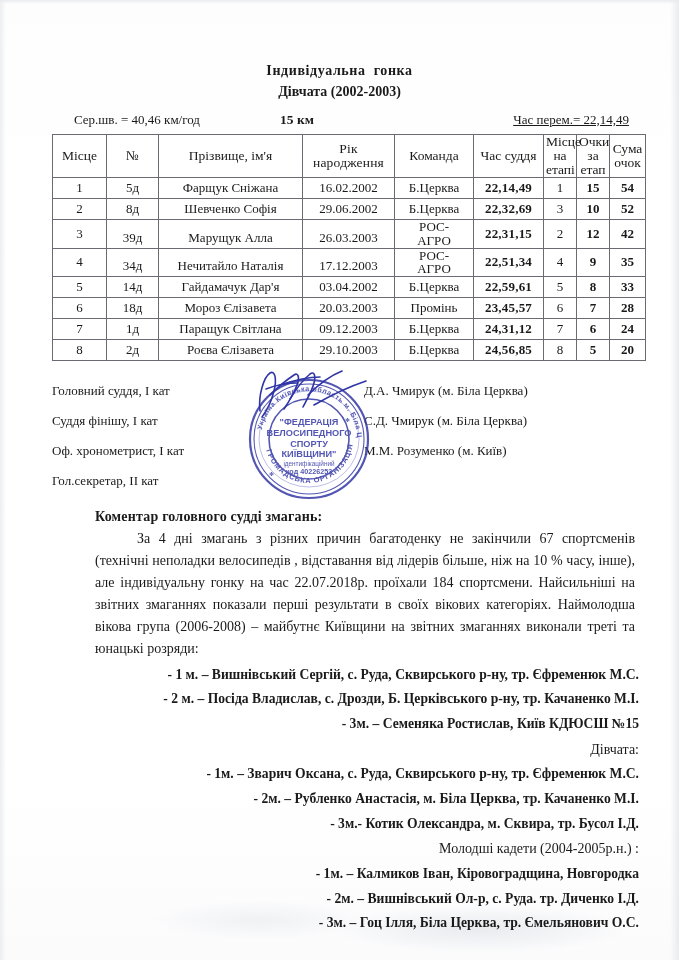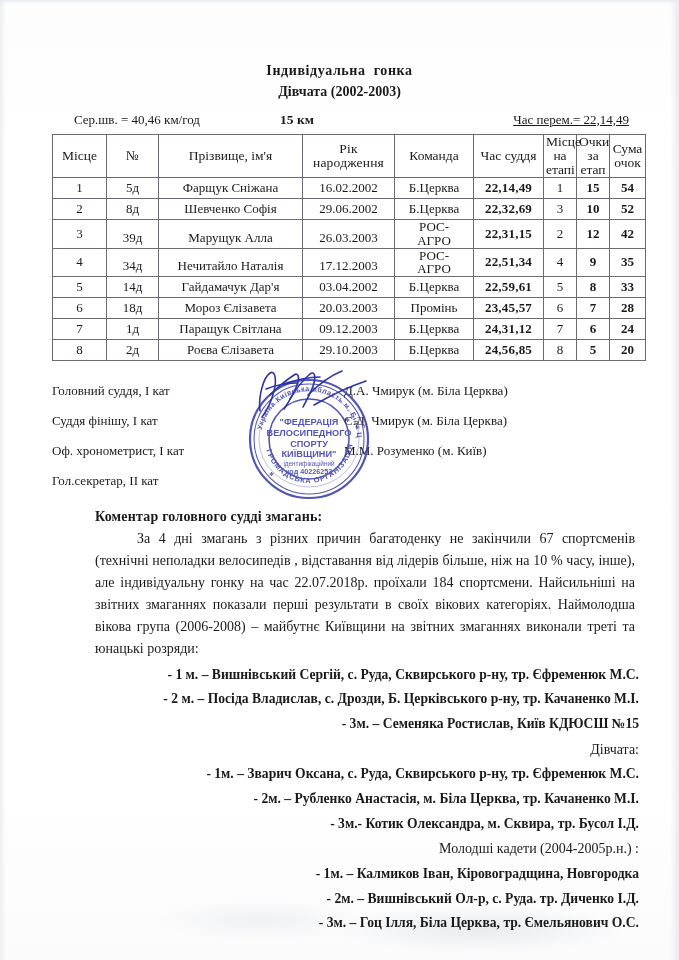--- a/index.html
+++ b/index.html
@@ -109,21 +109,21 @@
   tr.tall td.c-time, tr.tall td.c-stage, tr.tall td.c-pts, tr.tall td.c-sum { vertical-align: middle; }
 
   
   .signatures {
     position: relative;
     margin: 22px 0 0 0;
     height: 122px;
   }
   .sig-row { position: relative; height: 30px; font-size: 13px; }
   .sig-role { position: absolute; left: 52px; top: 0; }
-  .sig-name { position: absolute; left: 344px; top: 0; }
+  .sig-name { position: absolute; left: 364px; top: 0; }
 
   
   .stamp-wrap {
     position: absolute;
     left: 243px;
     top: -10px;
     width: 132px;
     height: 132px;
     z-index: 6;
     pointer-events: none;

